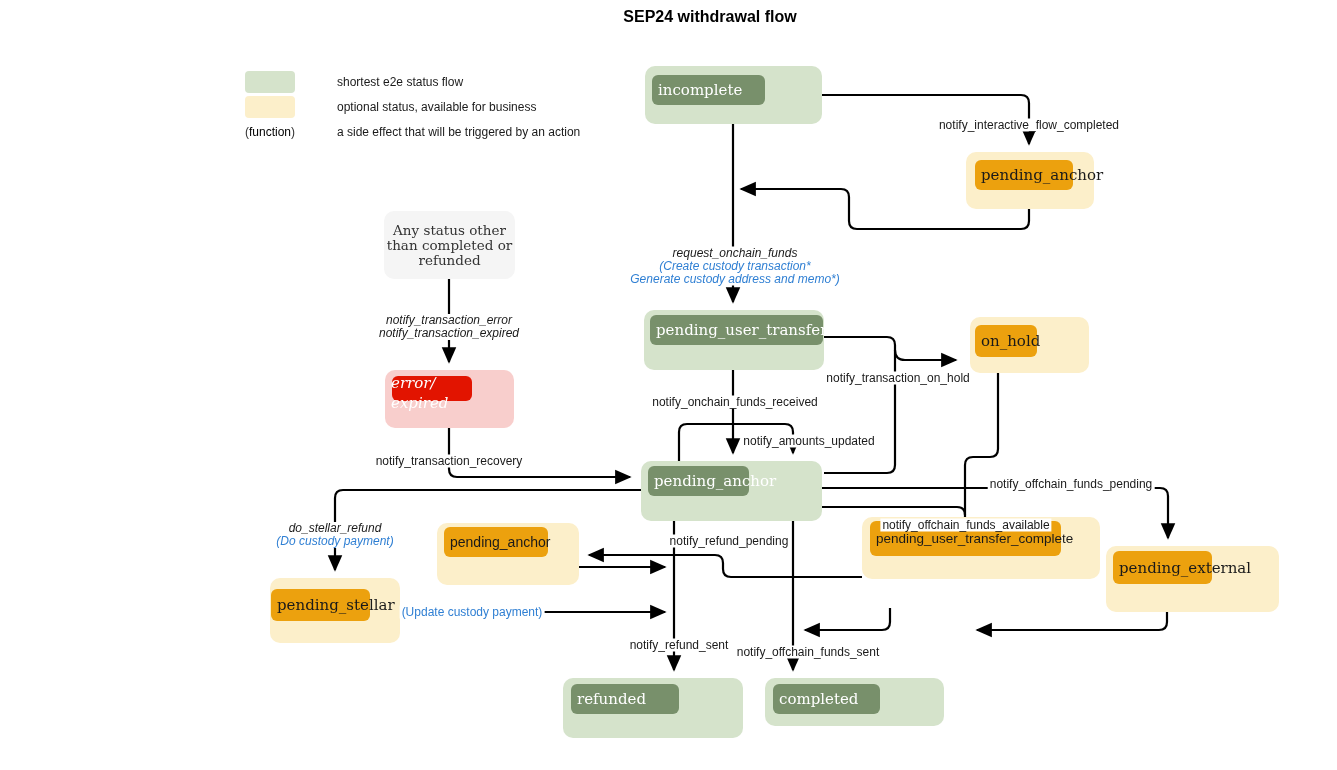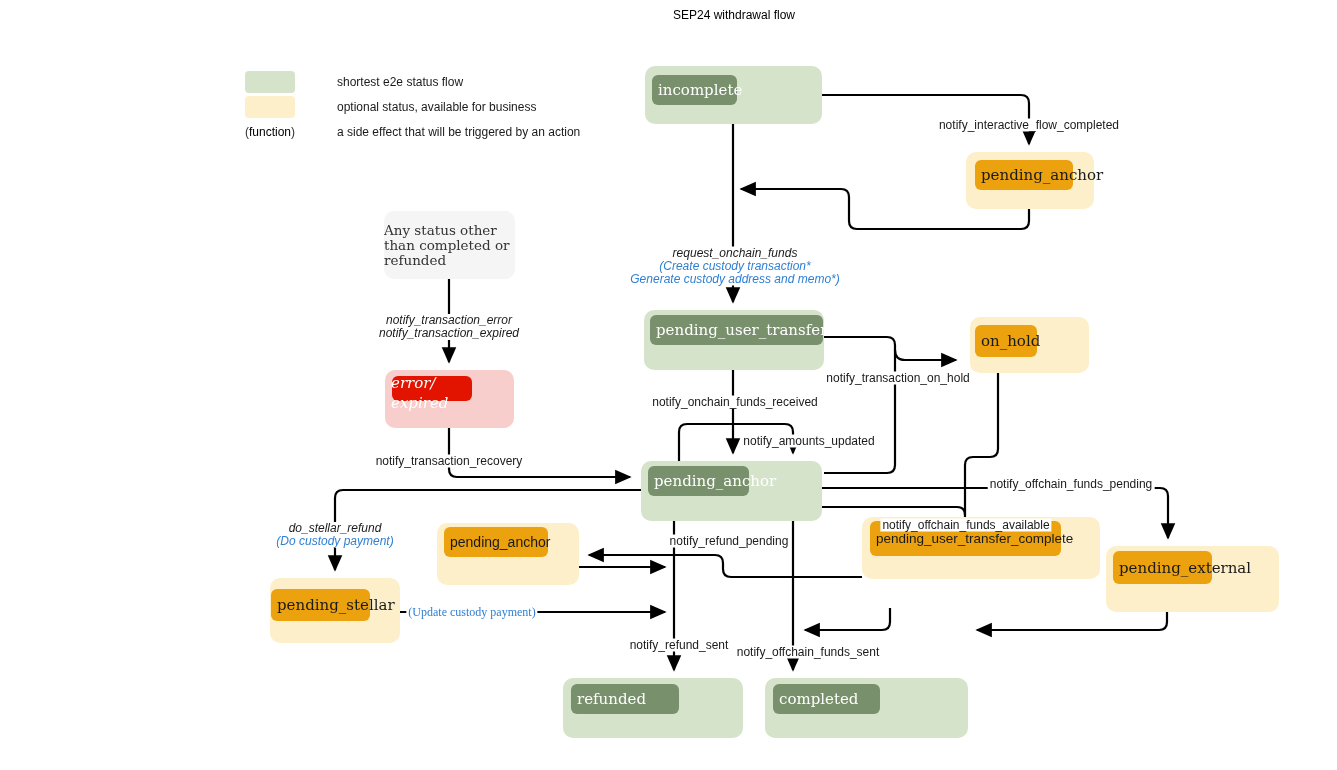--- a/index.html
+++ b/index.html
@@ -1,39 +1,39 @@
 <!DOCTYPE html>
 <html><head>
 <meta charset="utf-8">
 <style>
   html,body{margin:0;padding:0;background:#fff;}
   #canvas{position:relative;width:1337px;height:770px;background:#ffffff;overflow:hidden;
           font-family:"Liberation Sans",sans-serif;}
   #wires{position:absolute;left:0;top:0;z-index:1;}
-  .title{position:absolute;left:734px;top:8px;transform:translateX(-50%);
-         font-size:12px;font-weight:normal;color:#000;white-space:nowrap;z-index:4;}
+  .title{position:absolute;left:710px;top:8px;transform:translateX(-50%);
+         font-size:16px;font-weight:bold;color:#000;white-space:nowrap;z-index:4;}
   
   .swatch{position:absolute;width:50px;height:22px;border-radius:4px;z-index:2;}
   .lg-text{position:absolute;transform:translateY(-50%);font-size:12px;color:#1a1a1a;white-space:nowrap;z-index:2;margin-left:34px;}
   .fn-tokens{position:absolute;transform:translateY(-50%);font-size:12px;color:#333;white-space:nowrap;z-index:2;}
   .fn-word{color:#000000;}
   
   .node{position:absolute;border-radius:10px;z-index:2;}
   .chip{position:absolute;border-radius:6px;display:flex;align-items:center;
         font-family:"DejaVu Serif","Liberation Serif",serif;font-size:15px;
         padding-left:6px;white-space:nowrap;box-sizing:border-box;}
   .chip.sans{font-family:"Liberation Sans",sans-serif;font-size:13.5px;}
   .chip.w{color:#ffffff;}
   .chip.b{color:#1a1a1a;}
   .green{background:#d5e3cb;} .dkgreen{background:#78906b;}
   .cream{background:#fcefca;} .orange{background:#eca10e;}
   .pink{background:#f8cecc;font-style:italic;}  .red{background:#e21400;}
   .clip{overflow:hidden;}
   .gray-node{position:absolute;background:#f5f5f5;border-radius:10px;z-index:2;
-             display:flex;flex-direction:column;justify-content:center;
+             display:flex;flex-direction:column;align-items:center;justify-content:center;
              font-family:"DejaVu Serif","Liberation Serif",serif;font-size:13.5px;color:#333;line-height:15px;}
   .err-lines{position:absolute;left:6px;top:3px;line-height:20px;color:#fff;}
   
   .elabel{position:absolute;transform:translate(-50%,-50%);background:#ffffff;
           font-size:12px;color:#1a1a1a;white-space:nowrap;padding:0 2px;text-align:center;
           line-height:13px;z-index:3;}
   .elabel.blue{color:#2f7fd3;}
   .elabel.stack{line-height:13px;font-style:italic;}
 </style>
 </head>
@@ -74,21 +74,21 @@
   <div class="title">SEP24 withdrawal flow</div>
 
   <div class="swatch green" style="left:245px;top:71px;"></div>
   <div class="lg-text" style="left:303px;top:82px;">shortest e2e status flow</div>
   <div class="swatch cream" style="left:245px;top:96px;"></div>
   <div class="lg-text" style="left:303px;top:107px;">optional status, available for business</div>
   <div class="fn-tokens" style="left:245px;top:132px;"><span>(</span><span class="fn-word">function</span><span>)</span></div>
   <div class="lg-text" style="left:303px;top:132px;">a side effect that will be triggered by an action</div>
 
   <div class="node green" style="left:645px;top:66px;width:177px;height:58px;">
-    <div class="chip dkgreen w" style="left:7px;top:9px;width:85px;height:30px;">incomplete</div>
+    <div class="chip dkgreen w" style="left:7px;top:9px;width:113px;height:30px;">incomplete</div>
   </div>
 
   <div class="node cream" style="left:966px;top:152px;width:128px;height:57px;">
     <div class="chip orange b" style="left:9px;top:8px;width:98px;height:30px;">pending_anchor</div>
   </div>
 
   <div class="gray-node" style="left:384px;top:211px;width:131px;height:68px;">
     <div>Any status other</div>
     <div>than completed or</div>
     <div>refunded</div>
@@ -127,21 +127,21 @@
   </div>
 
   <div class="node cream" style="left:1106px;top:546px;width:129px;height:66px;padding-left:44px;">
     <div class="chip orange b" style="left:7px;top:5px;width:99px;height:33px;">pending_external</div>
   </div>
 
   <div class="node green" style="left:563px;top:678px;width:180px;height:60px;">
     <div class="chip dkgreen w" style="left:8px;top:6px;width:108px;height:30px;">refunded</div>
   </div>
 
-  <div class="node green" style="left:765px;top:678px;width:179px;height:60px;padding-left:24px;">
+  <div class="node green" style="left:765px;top:678px;width:179px;height:48px;">
     <div class="chip dkgreen w" style="left:8px;top:6px;width:107px;height:30px;">completed</div>
   </div>
 
   <div class="elabel" style="left:1029px;top:125px;">notify_interactive_flow_completed</div>
 
   <div class="elabel stack" style="left:735px;top:266px;">
     <div>request_onchain_funds</div>
     <div style="color:#2f7fd3;">(Create custody transaction*</div>
     <div style="color:#2f7fd3;">Generate custody address and memo*)</div>
   </div>
@@ -157,17 +157,17 @@
   <div class="elabel" style="left:449px;top:461px;">notify_transaction_recovery</div>
 
   <div class="elabel stack" style="left:335px;top:535px;">
     <div>do_stellar_refund</div>
     <div style="color:#2f7fd3;">(Do custody payment)</div>
   </div>
 
   <div class="elabel" style="left:1071px;top:484px;">notify_offchain_funds_pending</div>
   <div class="elabel" style="left:966px;top:525px;">notify_offchain_funds_available</div>
   <div class="elabel" style="left:729px;top:541px;">notify_refund_pending</div>
-  <div class="elabel blue" style="left:472px;top:612px;font-family:Liberation Serif, serif;">(Update custody payment)</div>
+  <div class="elabel blue" style="left:472px;top:612px;">(Update custody payment)</div>
   <div class="elabel" style="left:679px;top:645px;">notify_refund_sent</div>
   <div class="elabel" style="left:808px;top:652px;">notify_offchain_funds_sent</div>
 
 </div>
 
 </body></html>

